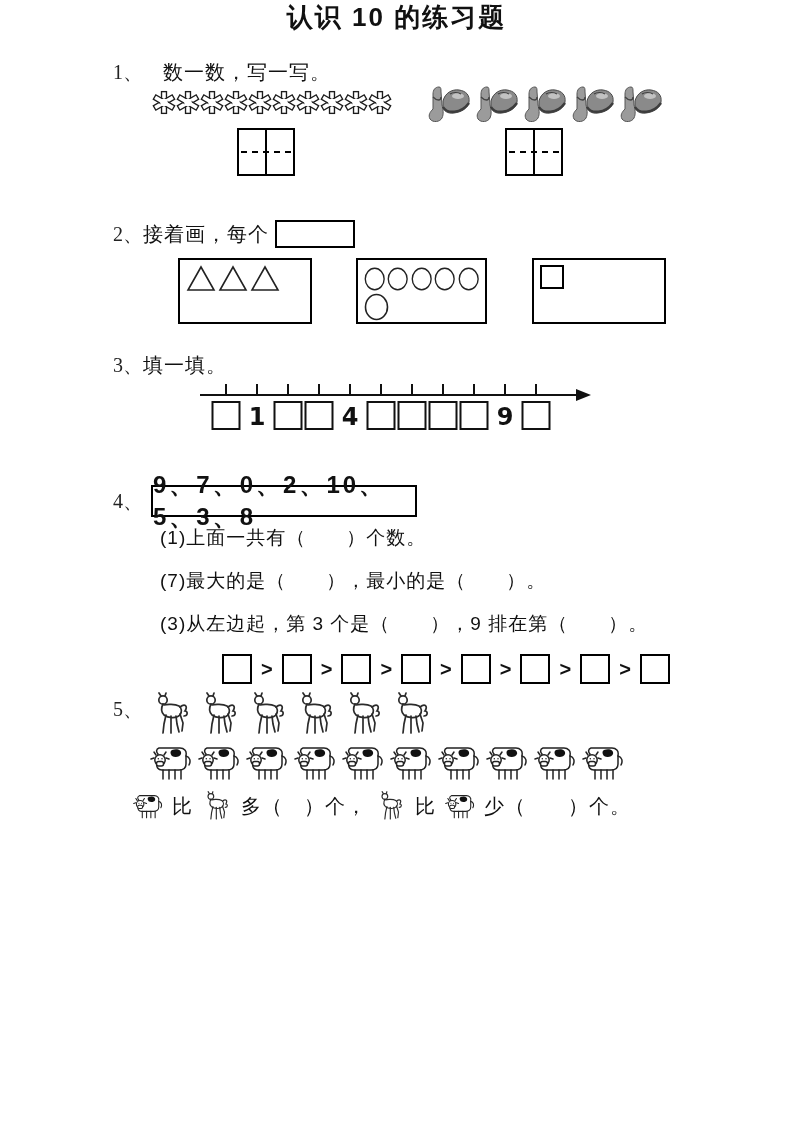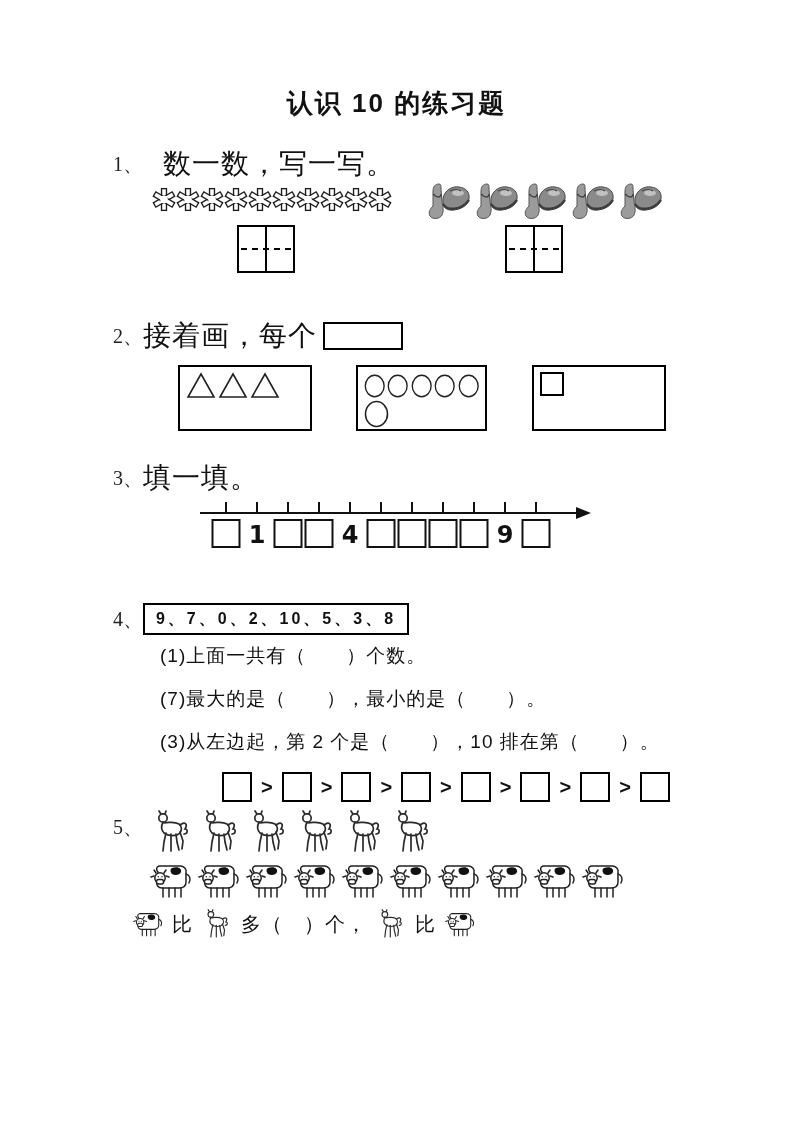--- a/index.html
+++ b/index.html
@@ -3,32 +3,31 @@
 <meta charset="utf-8">
 <style>
   html,body{margin:0;padding:0;background:#ffffff;}
   .page{
     position:relative;
     width:793px;height:1122px;
     background:#ffffff;color:#111;
     font-family:"Liberation Sans","DejaVu Sans",sans-serif;
     overflow:hidden;
     box-sizing:border-box;
-    padding-top:86px;
   }
   .title{
     margin:0;text-align:center;
     font-size:26px;font-weight:600;letter-spacing:2px;
   }
   .row{display:flex;align-items:center;}
   .qnum{
     font-family:"Liberation Serif","DejaVu Serif",serif;
     font-size:20px;color:#222;flex:0 0 auto;
   }
-  .qtext{font-size:28px;letter-spacing:1px;}
+  .qtext{font-size:20px;letter-spacing:1px;}
   .q1-header{margin-top:24px;margin-left:113px;}
   .q1-header .qtext{margin-left:20px;}
 
   .objects-row{display:flex;align-items:flex-start;margin-left:152px;margin-top:2px;}
   .flowers{display:flex;align-items:center;gap:0;}
   .shoes{display:flex;align-items:center;gap:1px;margin-left:33px;margin-top:-8px;}
 
   .wboxes-row{display:flex;margin-top:2px;}
   .writing-box{
     position:relative;width:54px;height:44px;
@@ -54,22 +53,22 @@
   .db3{width:134px;}
   .shape-row{display:flex;gap:2px;align-items:flex-start;}
   .small-square{width:20px;height:20px;border:2px solid #000;background:#fff;}
 
   .q3-header{margin-top:28px;margin-left:113px;}
   .numberline-wrap{margin-left:198px;margin-top:2px;}
 
   .q4-row{margin-top:46px;margin-left:113px;}
   .numbers-box{
     display:inline-flex;align-items:center;justify-content:center;
-    width:262px;height:28px;border:2px solid #000;margin-left:0;
-    font-size:16px;font-weight:bold;letter-spacing:3px;
+    width:262px;height:28px;border:2px solid #000;margin-left:8px;
+    font-size:24px;font-weight:bold;letter-spacing:3px;
   }
   .sub-line{
     margin-left:160px;margin-top:8px;margin-bottom:17px;
     font-size:19px;letter-spacing:1px;white-space:pre;
   }
   .sub-line:first-of-type{margin-top:18px;}
   .sort-row{
     display:flex;align-items:center;gap:9px;
     margin-left:222px;margin-top:4px;
   }
@@ -339,21 +338,21 @@
       </svg>
   </div>
 
   <div class="row q4-row">
     <span class="qnum">4、</span>
     <span class="numbers-box">9、7、0、2、10、5、3、8</span>
   </div>
 
   <div class="sub-line">(1)上面一共有（　　）个数。</div>
   <div class="sub-line">(7)最大的是（　　），最小的是（　　）。</div>
-  <div class="sub-line">(3)从左边起，第 2 个是（　　），10 排在第（　　）。</div>
+  <div class="sub-line">(3)从左边起，第 3 个是（　　），9 排在第（　　）。</div>
 
   <div class="sort-row">
       <div class="sort-box"></div>
       <span class="gt">&gt;</span>
       <div class="sort-box"></div>
       <span class="gt">&gt;</span>
       <div class="sort-box"></div>
       <span class="gt">&gt;</span>
       <div class="sort-box"></div>
       <span class="gt">&gt;</span>
@@ -666,15 +665,16 @@
       <path d="M4 14 L1 15 M16 14 L19 15"></path>
       <circle cx="10" cy="16" r="5.2" fill="#ffffff"></circle>
       <rect x="6.5" y="17.5" width="7" height="4.5" rx="2" fill="#ffffff"></rect>
       <circle cx="8.3" cy="14.8" r="0.7" fill="#111111" stroke="none"></circle>
       <circle cx="12" cy="14.8" r="0.7" fill="#111111" stroke="none"></circle>
       <path d="M13 26 L13 35 M19 26 L19 35 M25 26 L25 35 M31 26 L31 35"></path>
       <path d="M36 12 C40 13 41 17 39 21"></path>
     </g>
   </svg>
 </span>
+    <span class="cmp-text">少（　　）个。</span>
   </div>
 
 </div>
 
 </body></html>

